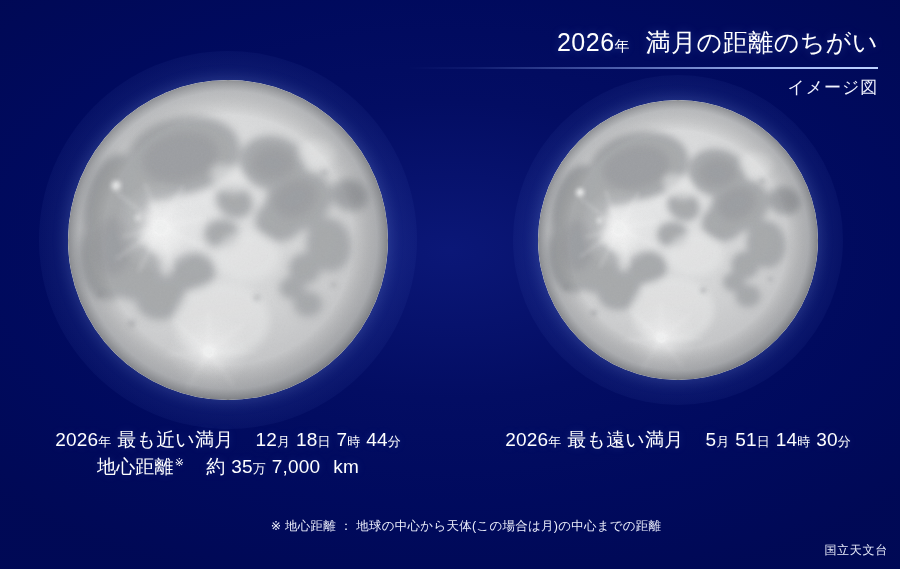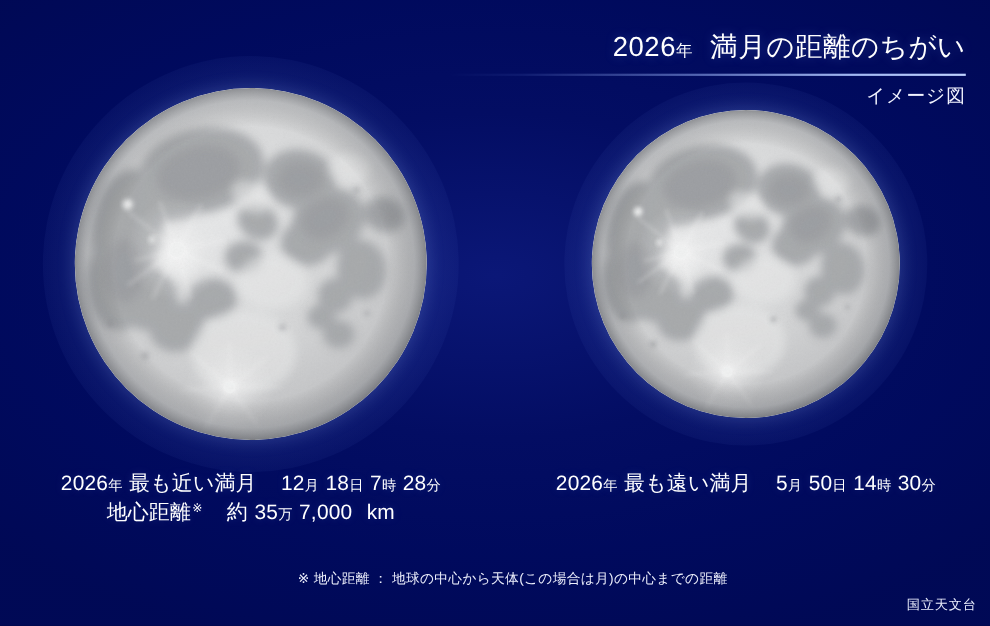--- a/index.html
+++ b/index.html
@@ -452,26 +452,26 @@
           </g>
 
           <rect x="0" y="0" width="200" height="200" filter="url(#fGrain)" opacity="0.5"></rect>
           <circle cx="100" cy="100" r="100" fill="url(#fLimb)"></circle>
         </g>
       </svg>
     </div>
   </div>
 
   <div class="caption" id="caption-near">
-    <div class="cap-line"><span>2026</span><span class="u">年</span><span class="sp-s"></span><span>最も近い満月</span><span class="sp-l"></span><span>12</span><span class="u">月</span><span class="sp-s"></span><span>18</span><span class="u">日</span><span class="sp-s"></span><span>7</span><span class="u">時</span><span class="sp-s"></span><span>28</span><span class="u">分</span></div>
+    <div class="cap-line"><span>2026</span><span class="u">年</span><span class="sp-s"></span><span>最も近い満月</span><span class="sp-l"></span><span>12</span><span class="u">月</span><span class="sp-s"></span><span>18</span><span class="u">日</span><span class="sp-s"></span><span>7</span><span class="u">時</span><span class="sp-s"></span><span>44</span><span class="u">分</span></div>
 
     <div class="cap-line second"><span>地心距離</span><span class="ref">※</span><span class="sp-l"></span><span>約</span><span class="sp-s"></span><span>35</span><span class="u">万</span><span class="sp-s"></span><span>7,000</span><span class="sp-m"></span><span>km</span></div>
   </div>
 
   <div class="caption" id="caption-far">
-    <div class="cap-line"><span>2026</span><span class="u">年</span><span class="sp-s"></span><span>最も遠い満月</span><span class="sp-l"></span><span>5</span><span class="u">月</span><span class="sp-s"></span><span>50</span><span class="u">日</span><span class="sp-s"></span><span>14</span><span class="u">時</span><span class="sp-s"></span><span>30</span><span class="u">分</span></div>
+    <div class="cap-line"><span>2026</span><span class="u">年</span><span class="sp-s"></span><span>最も遠い満月</span><span class="sp-l"></span><span>5</span><span class="u">月</span><span class="sp-s"></span><span>51</span><span class="u">日</span><span class="sp-s"></span><span>14</span><span class="u">時</span><span class="sp-s"></span><span>30</span><span class="u">分</span></div>
 
   </div>
 
   <div id="footnote">※ 地心距離 ： 地球の中心から天体(この場合は月)の中心までの距離</div>
   <div id="credit">国立天文台</div>
 
 </div>
 
 </body></html>

